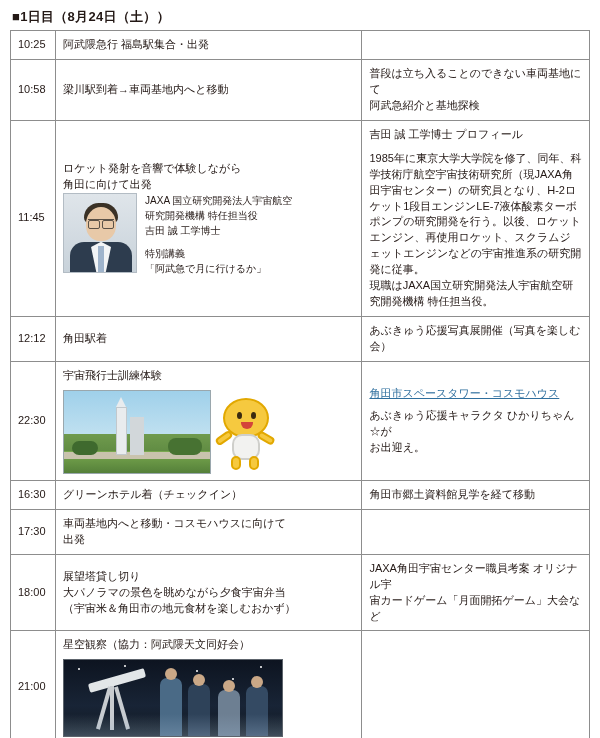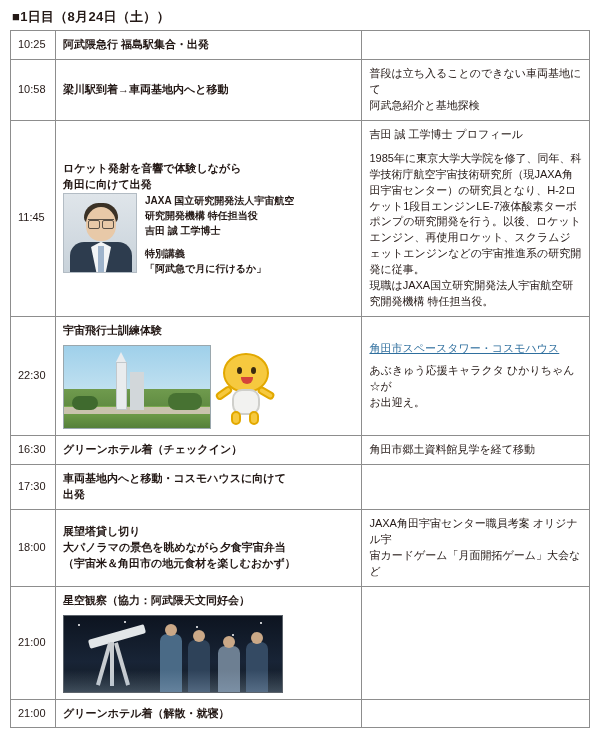--- a/index.html
+++ b/index.html
@@ -44,21 +44,20 @@
     width: 40px;
     text-align: left;
     vertical-align: middle;
     font-size: 11.5px;
     white-space: nowrap;
     padding: 6px 2px;
   }
   td.main {
     width: 272px;
     vertical-align: middle;
-    font-weight: bold;
   }
   td.note {
     width: 202px;
     vertical-align: middle;
   }
   .txt { white-space: pre-line; }
   .row-tall td { padding-top: 8px; padding-bottom: 8px; }
 
   
   .profile-wrap { display: flex; gap: 8px; align-items: flex-start; }
@@ -280,20 +279,25 @@
             </div>
           </div>
         </td>
         <td class="note">
           <div class="txt" style="margin-bottom:8px;">吉田 誠 工学博士 プロフィール</div>
           <div class="txt">1985年に東京大学大学院を修了、同年、科学技術庁航空宇宙技術研究所（現JAXA角田宇宙センター）の研究員となり、H-2ロケット1段目エンジンLE-7液体酸素ターボポンプの研究開発を行う。以後、ロケットエンジン、再使用ロケット、スクラムジェットエンジンなどの宇宙推進系の研究開発に従事。
 現職はJAXA国立研究開発法人宇宙航空研究開発機構 特任担当役。</div>
         </td>
       </tr>
 
+      <tr>
+        <td class="time">12:12</td>
+        <td class="main txt">角田駅着</td>
+        <td class="note txt">あぶきゅう応援写真展開催（写真を楽しむ会）</td>
+      </tr>
 
 
       <tr class="row-tall">
         <td class="time">22:30</td>
         <td class="main">
           <div class="txt">宇宙飛行士訓練体験</div>
           <div class="photo-row">
             <div class="photo-rocket">
               <div class="ground"></div>
               <div class="path"></div>

